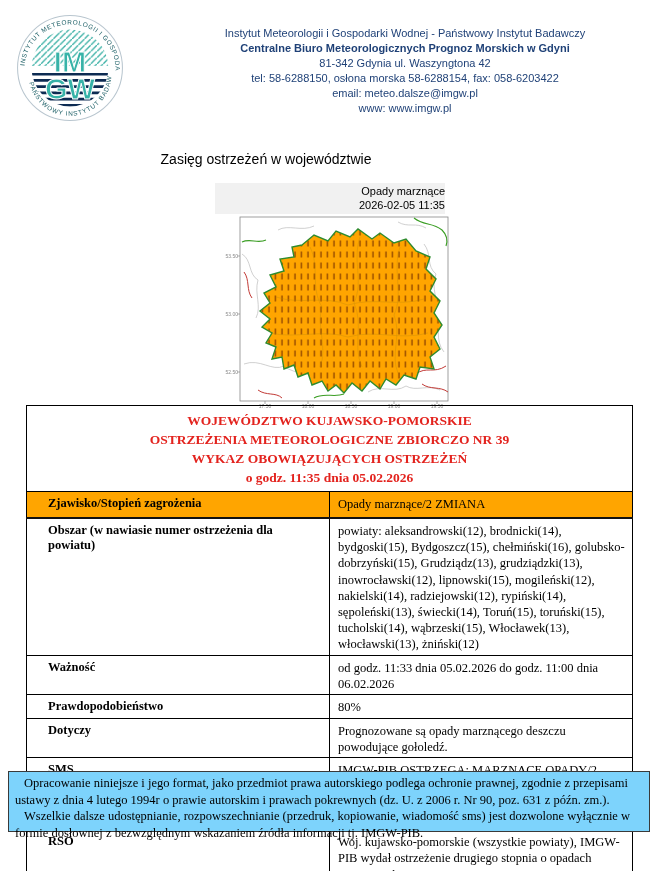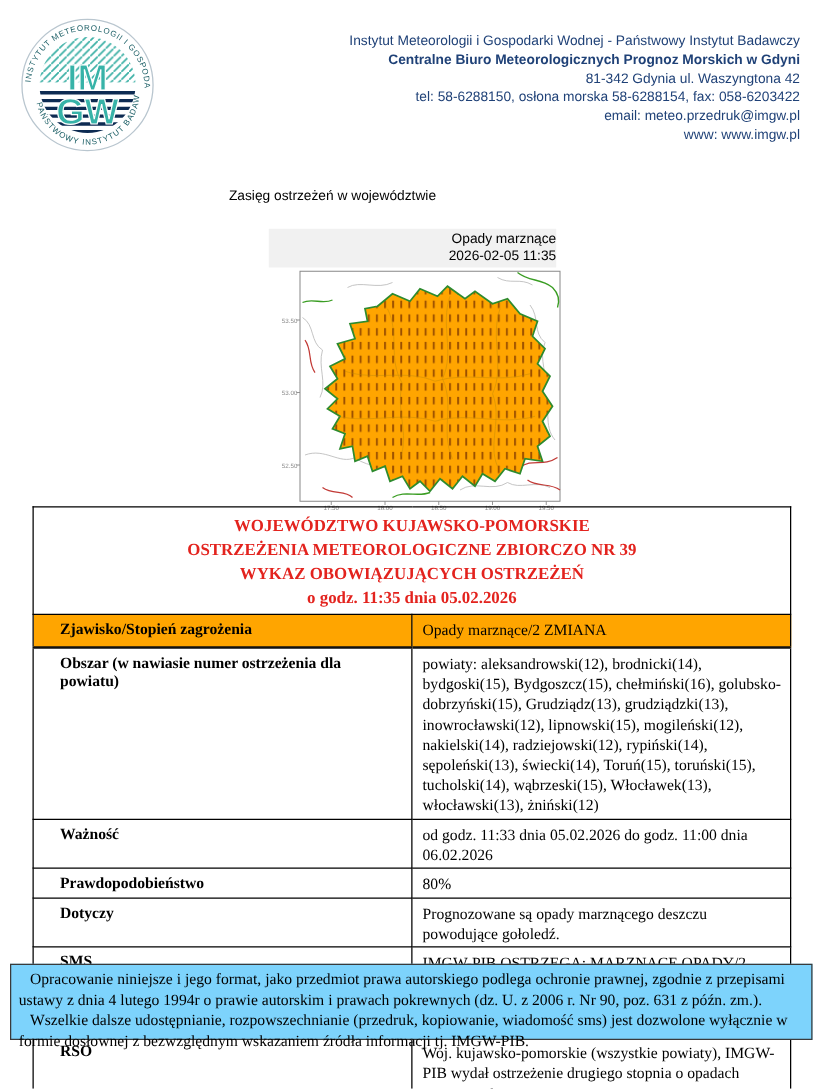--- a/index.html
+++ b/index.html
@@ -2,26 +2,26 @@
 <html><head>
 <meta charset="utf-8">
 <style>
   html,body{margin:0;padding:0;background:#fff;}
   #page{position:relative;width:658px;height:871px;background:#fff;
         font-family:"Liberation Sans",sans-serif;overflow:hidden;}
 
   
   #logo{position:absolute;left:16px;top:14px;width:108px;height:108px;}
   #head-text{position:absolute;right:18px;top:26px;width:470px;
-             text-align:right;color:#1f4177;font-size:11px;line-height:15px;}
+             text-align:center;color:#1f4177;font-size:11px;line-height:15px;}
   #head-text .b{font-weight:bold;}
 
   
   #sec-title{position:absolute;left:0;top:151px;width:532px;text-align:center;
-             font-size:11px;color:#000;}
+             font-size:14px;color:#000;}
 
   
   #map-caption{position:absolute;left:215px;top:183px;width:230px;height:30px;
                background:#f1f1f1;text-align:right;font-size:11px;line-height:14px;
                padding-top:1px;color:#000;}
 
   
   #map-wrap{position:absolute;left:218px;top:214px;width:237px;height:200px;}
 
   
@@ -85,21 +85,21 @@
     <text font-size="6.2" fill="#1c5f66" letter-spacing="0.8" font-family="Liberation Sans, sans-serif">
       <textPath href="#arcBot" startOffset="8">PAŃSTWOWY INSTYTUT BADAWCZY</textPath>
     </text>
   </svg>
 
   <div id="head-text">
     <div>Instytut Meteorologii i Gospodarki Wodnej - Państwowy Instytut Badawczy</div>
     <div class="b">Centralne Biuro Meteorologicznych Prognoz Morskich w Gdyni</div>
     <div>81-342 Gdynia ul. Waszyngtona 42</div>
     <div>tel: 58-6288150, osłona morska 58-6288154, fax: 058-6203422</div>
-    <div>email: meteo.przedruk@imgw.pl</div>
+    <div>email: meteo.dalsze@imgw.pl</div>
     <div>www: www.imgw.pl</div>
   </div>
 
   <div id="sec-title">Zasięg ostrzeżeń w województwie</div>
 
   <div id="map-caption">
     <div>Opady marznące</div>
     <div>2026-02-05 11:35</div>
   </div>
 

